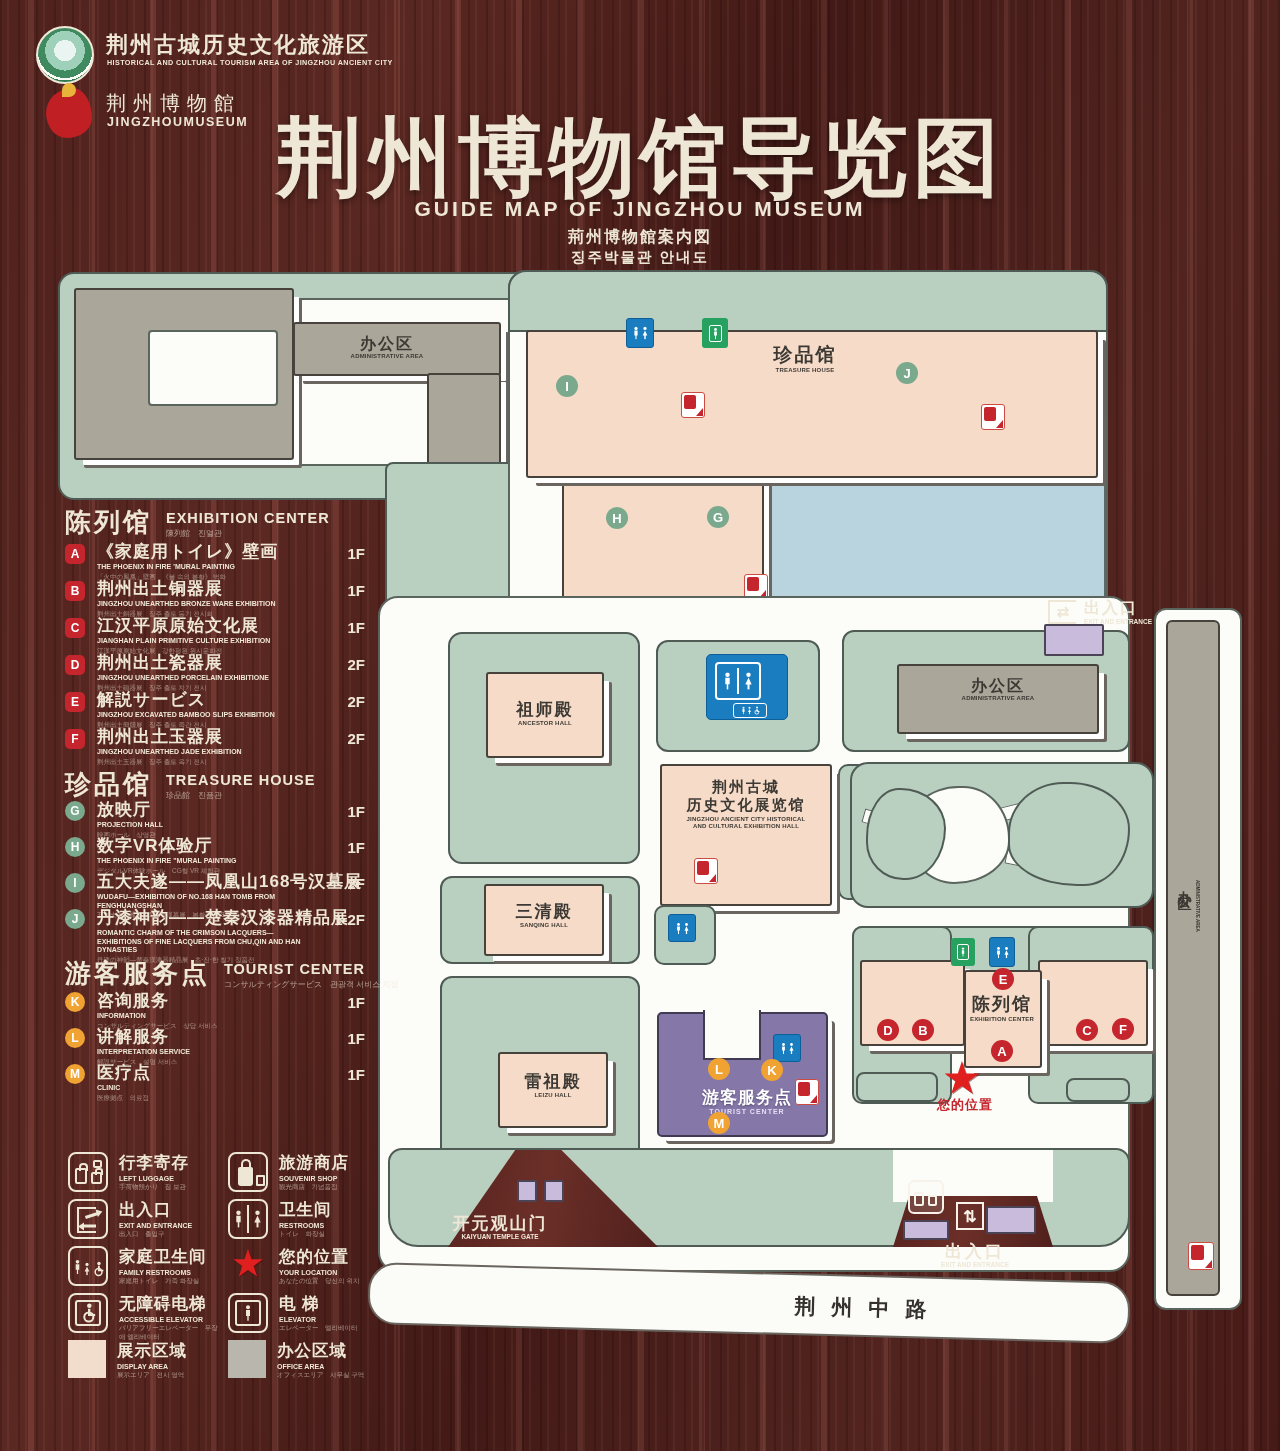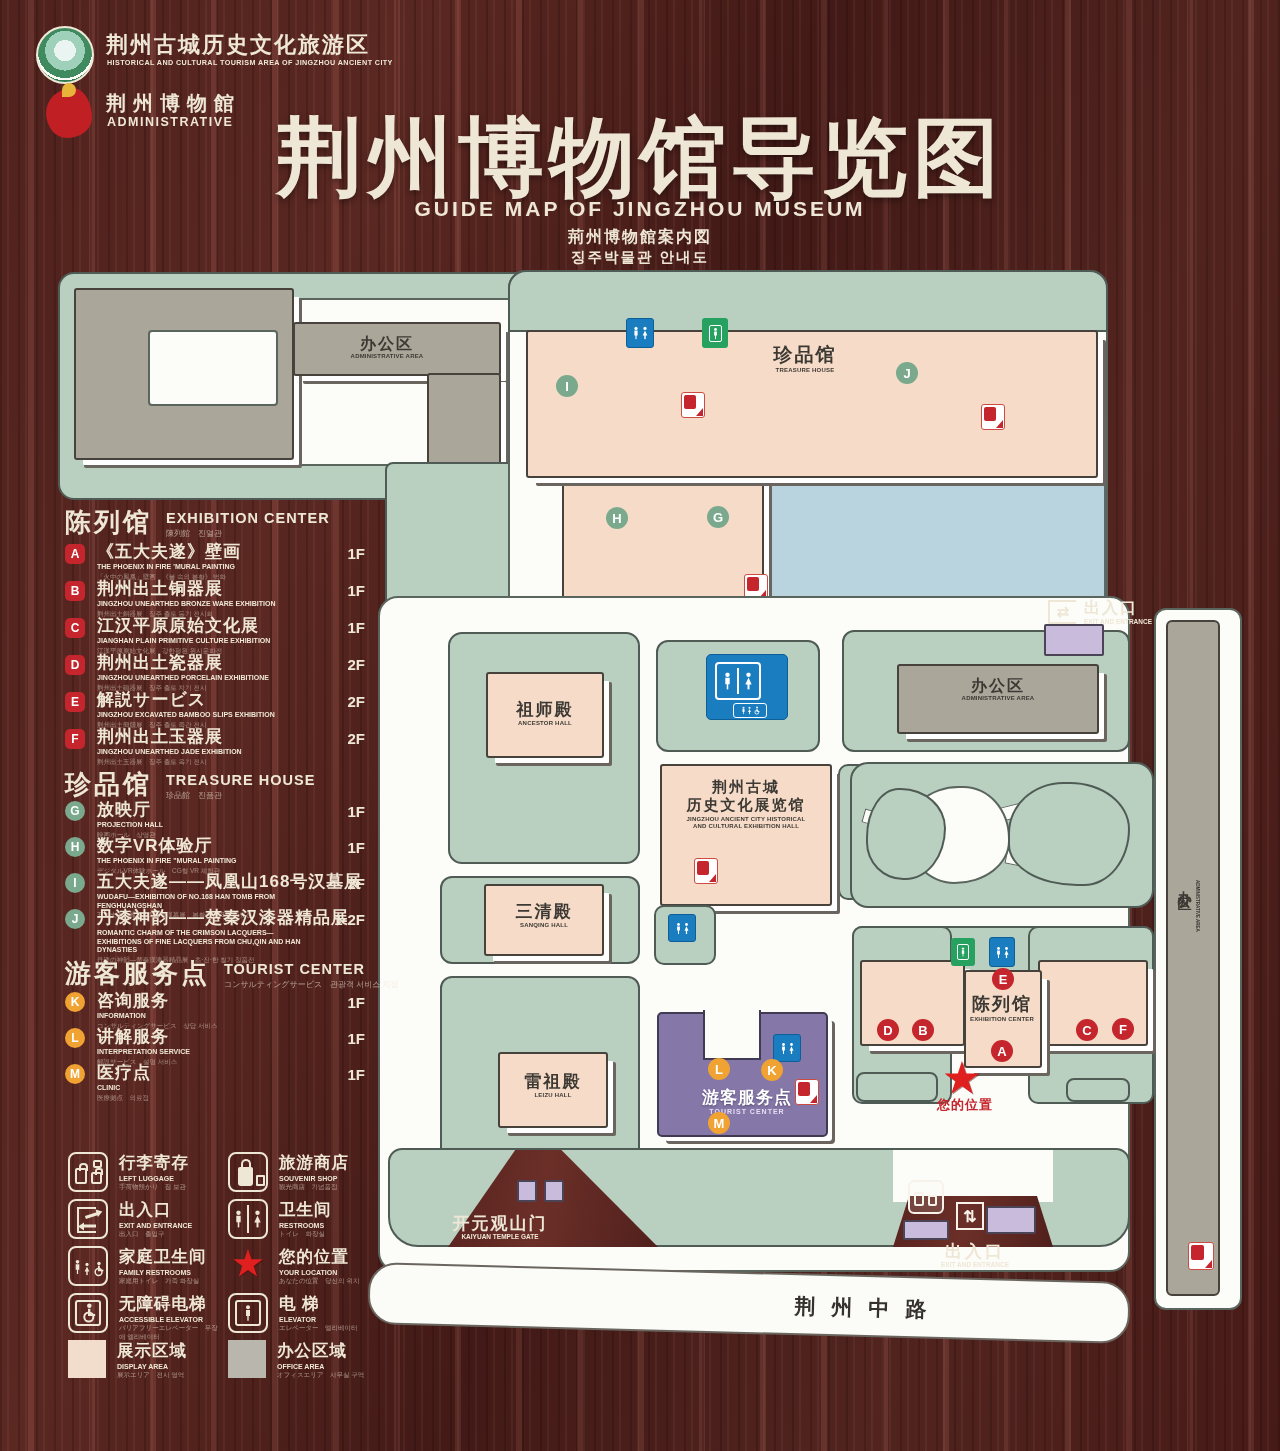--- a/index.html
+++ b/index.html
@@ -92,22 +92,22 @@
 </svg>
 
 <div id="page">
 
   <div class="a" style="left:36px;top:26px;width:58px;height:58px;border-radius:50%;background:radial-gradient(circle at 50% 42%,#eaf5f2 0 26%,#9fd0ba 26% 48%,#3f8a5f 48% 66%,#fdfdf8 66% 72%,#2f7a50 72%);border:2px solid #f0e8d8"></div>
   <div class="a cream" style="left:106px;top:30px;font-size:22px;font-weight:800;letter-spacing:2px">荆州古城历史文化旅游区</div>
   <div class="a cream" style="left:107px;top:58px;font-size:7.2px;font-weight:700;letter-spacing:.4px">HISTORICAL AND CULTURAL TOURISM AREA OF JINGZHOU ANCIENT CITY</div>
   <div class="a" style="left:46px;top:88px;width:46px;height:50px;background:#c01f24;border-radius:58% 42% 55% 45%/50% 60% 40% 50%">
     <i class="a" style="left:16px;top:-5px;width:14px;height:14px;background:#e8b43a;border-radius:50% 50% 50% 0"></i>
   </div>
-  <div class="a cream" style="left:106px;top:90px;font-size:20px;font-weight:700;letter-spacing:7px">荆州博物館</div>
-  <div class="a cream" style="left:107px;top:115px;font-size:12.5px;font-weight:800;letter-spacing:1.5px">ADMINISTRATIVE</div>
+  <div class="a cream" style="left:106px;top:90px;font-size:20px;font-weight:400;letter-spacing:7px">荆州博物館</div>
+  <div class="a cream" style="left:107px;top:115px;font-size:12.5px;font-weight:800;letter-spacing:1.5px">JINGZHOUMUSEUM</div>
 
   <div class="a cream" style="left:240px;top:100px;width:800px;text-align:center;font-size:86px;font-weight:900;letter-spacing:5px;text-shadow:0 3px 6px rgba(0,0,0,.35)">荆州博物馆导览图</div>
   <div class="a cream" style="left:240px;top:197px;width:800px;text-align:center;font-size:21px;font-weight:800;letter-spacing:3px">GUIDE MAP OF JINGZHOU MUSEUM</div>
   <div class="a cream" style="left:240px;top:227px;width:800px;text-align:center;font-size:16px;font-weight:700;letter-spacing:2px">荊州博物館案内図</div>
   <div class="a cream" style="left:240px;top:248px;width:800px;text-align:center;font-size:14.5px;font-weight:700;letter-spacing:2px">징주박물관 안내도</div>
 
   <div class="a gb" style="left:58px;top:272px;width:700px;height:228px;border-radius:16px"></div>
   <div class="a wb" style="left:118px;top:298px;width:530px;height:168px;border-radius:10px"></div>
   <div class="a bldg" style="left:74px;top:288px;width:220px;height:172px"></div>
   <div class="a wb" style="left:148px;top:330px;width:130px;height:76px;border-radius:4px"></div>
@@ -323,21 +323,21 @@
   <div class="a lsec" style="left:65px;top:505px">
     <b class="lsz">陈列馆</b>
     <span class="lsr">
         <b>EXHIBITION CENTER</b>
         <i>陳列館　진열관</i>
       </span>
   </div>
   <div class="a litem" style="left:65px;top:543px">
     <span class="a mk sq red" style="left:0;top:1px">A</span>
     <div style="margin-left:32px">
-        <b class="lt-zh">《五大夫遂》壁画</b>
+        <b class="lt-zh">《家庭用トイレ》壁画</b>
         <div class="lt-en">THE PHOENIX IN FIRE 'MURAL PAINTING</div>
         <div class="lt-sub">「火中の鳳凰」壁画　《불 속의 봉황》 벽화</div>
       </div>
     <b class="fl">1F</b>
   </div>
   <div class="a litem" style="left:65px;top:580px">
     <span class="a mk sq red" style="left:0;top:1px">B</span>
     <div style="margin-left:32px">
         <b class="lt-zh">荆州出土铜器展</b>
         <div class="lt-en">JINGZHOU UNEARTHED BRONZE WARE EXHIBITION</div>

